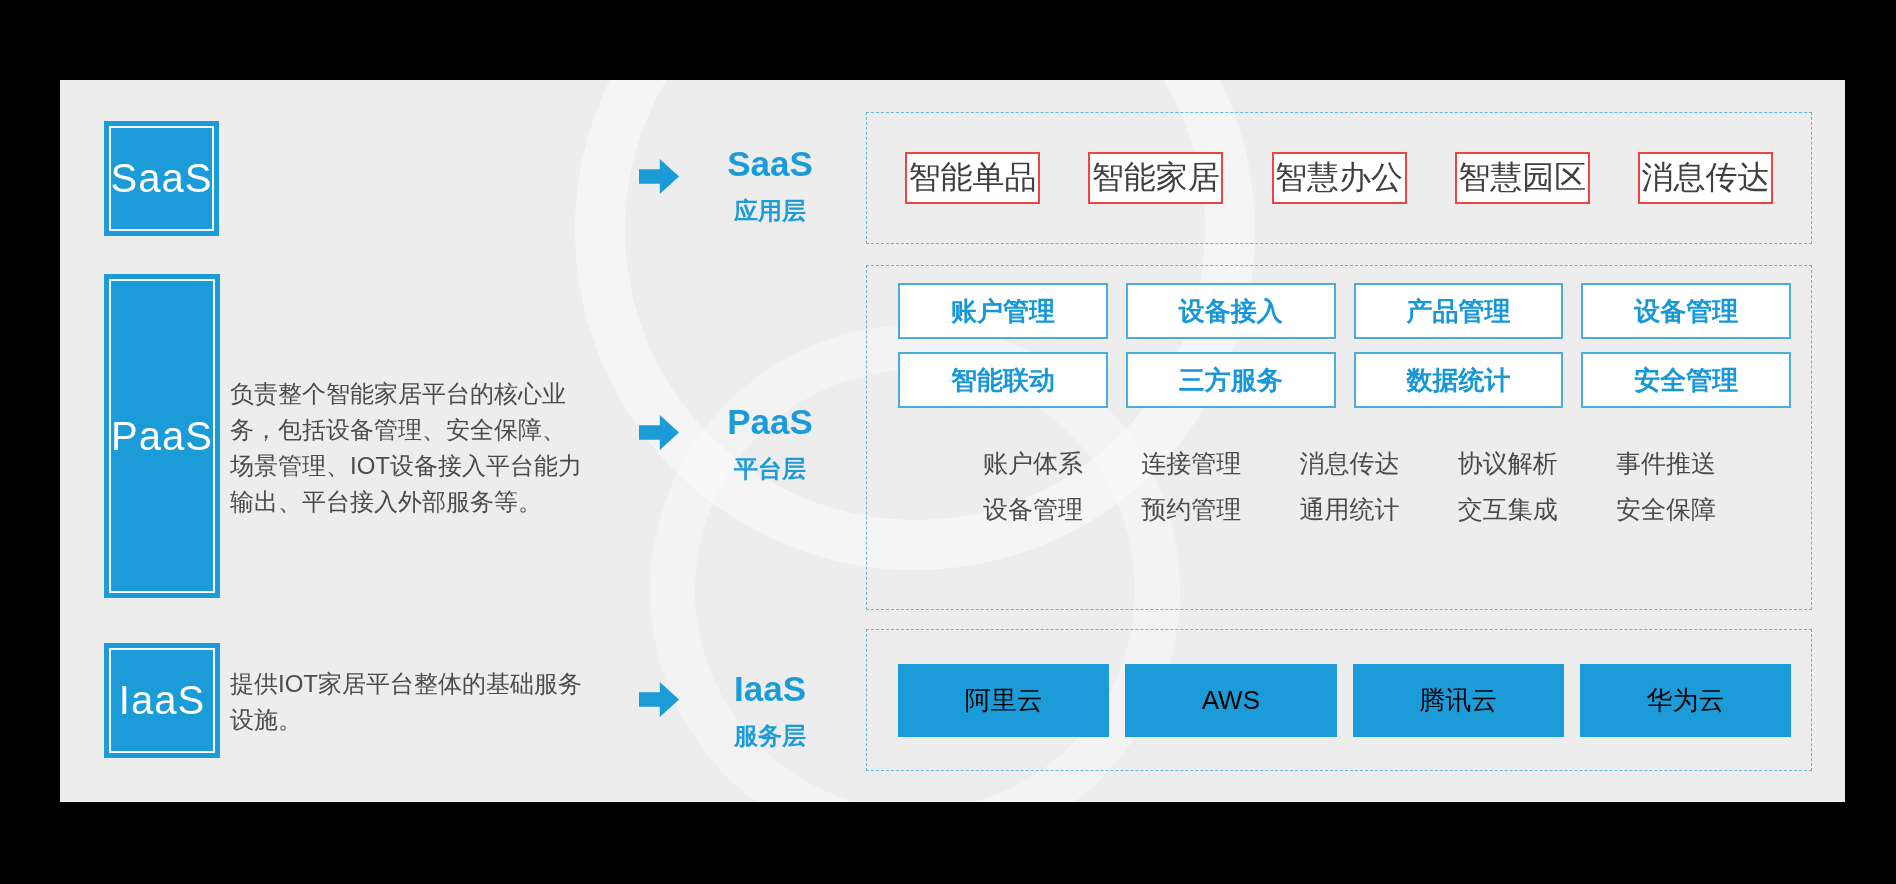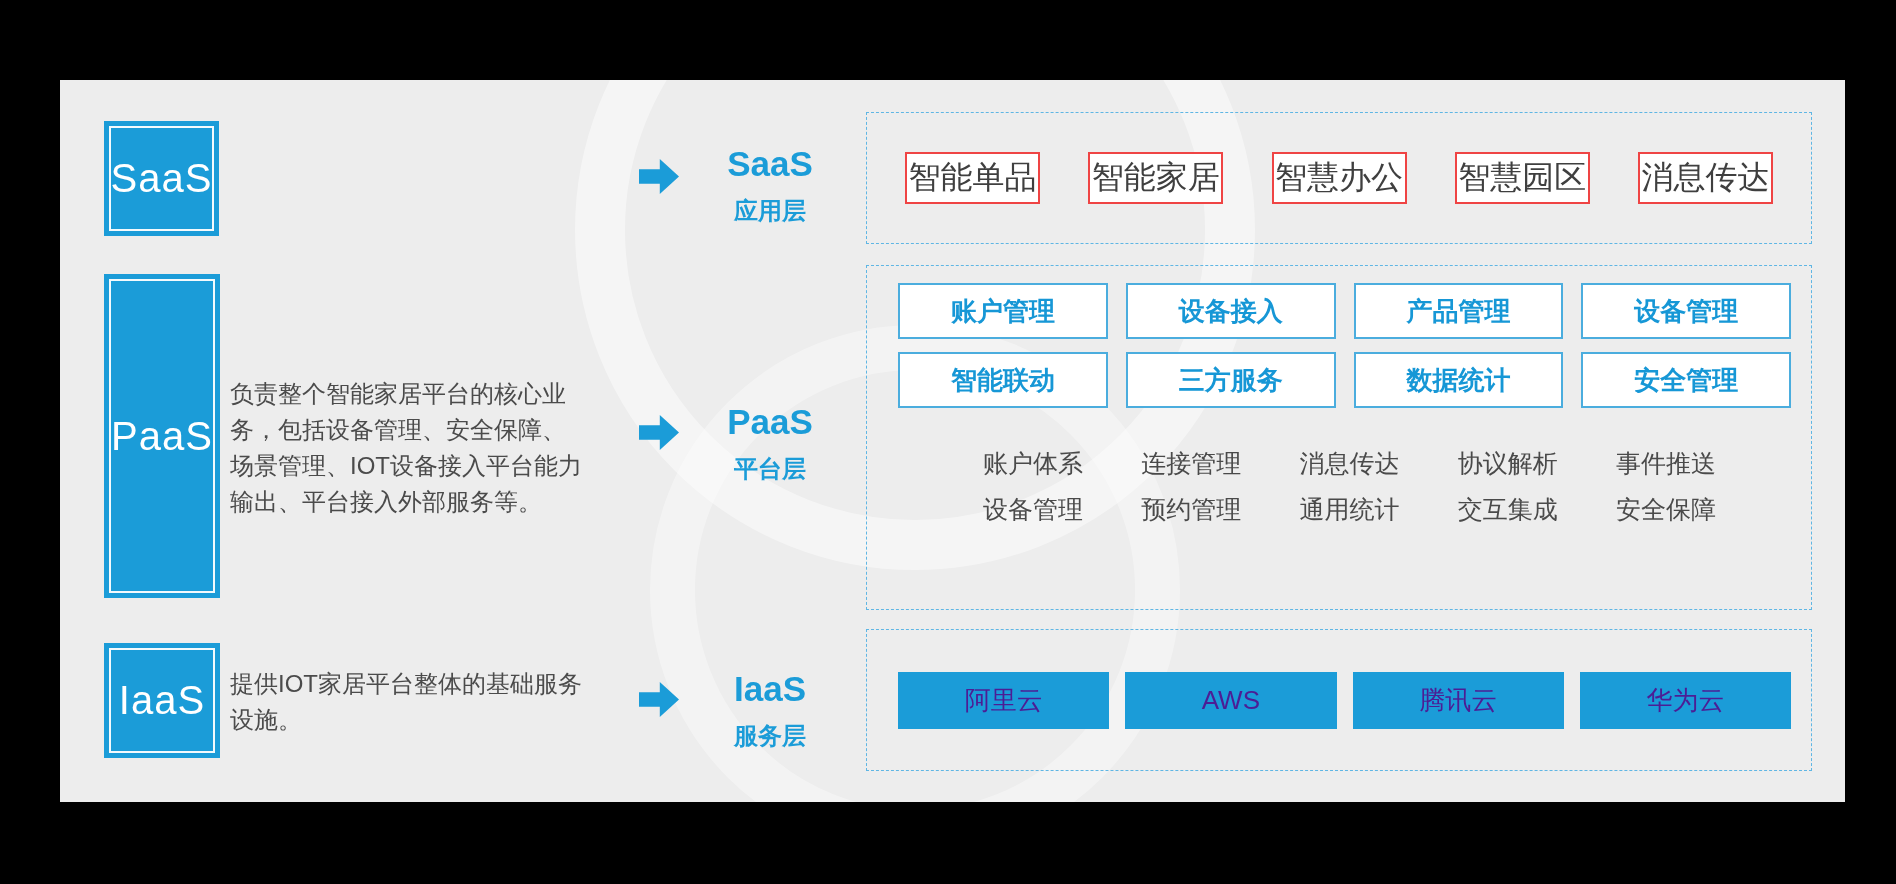--- a/index.html
+++ b/index.html
@@ -58,21 +58,21 @@
   .mod-row-1{margin-top:17px;}
   .mod-row-2{margin-top:13px;}
   .mod-box{flex:1;height:56px;background:#fff;border:2px solid #4badde;box-sizing:border-box;
            display:flex;align-items:center;justify-content:center;font-size:26px;font-weight:bold;color:#1697d6;}
   .cap-row{display:flex;justify-content:space-between;padding:0 95px 0 116px;
            font-size:25px;color:#4a4a4a;line-height:31px;gap:32px;}
   .cap-row-1{margin-top:40px;}
   .cap-row-2{margin-top:15px;}
 
   
-  .cloud-box{flex:1;height:57px;background:#1b9cd8;color:#4c1d95;display:flex;align-items:center;
+  .cloud-box{flex:1;height:73px;background:#1b9cd8;color:#000000;display:flex;align-items:center;
              justify-content:center;font-size:26px;}
 </style>
 </head>
 <body>
 
 <div class="stage">
   <div class="panel">
 
     <div class="ring ring-1"></div>
     <div class="ring ring-2"></div>

